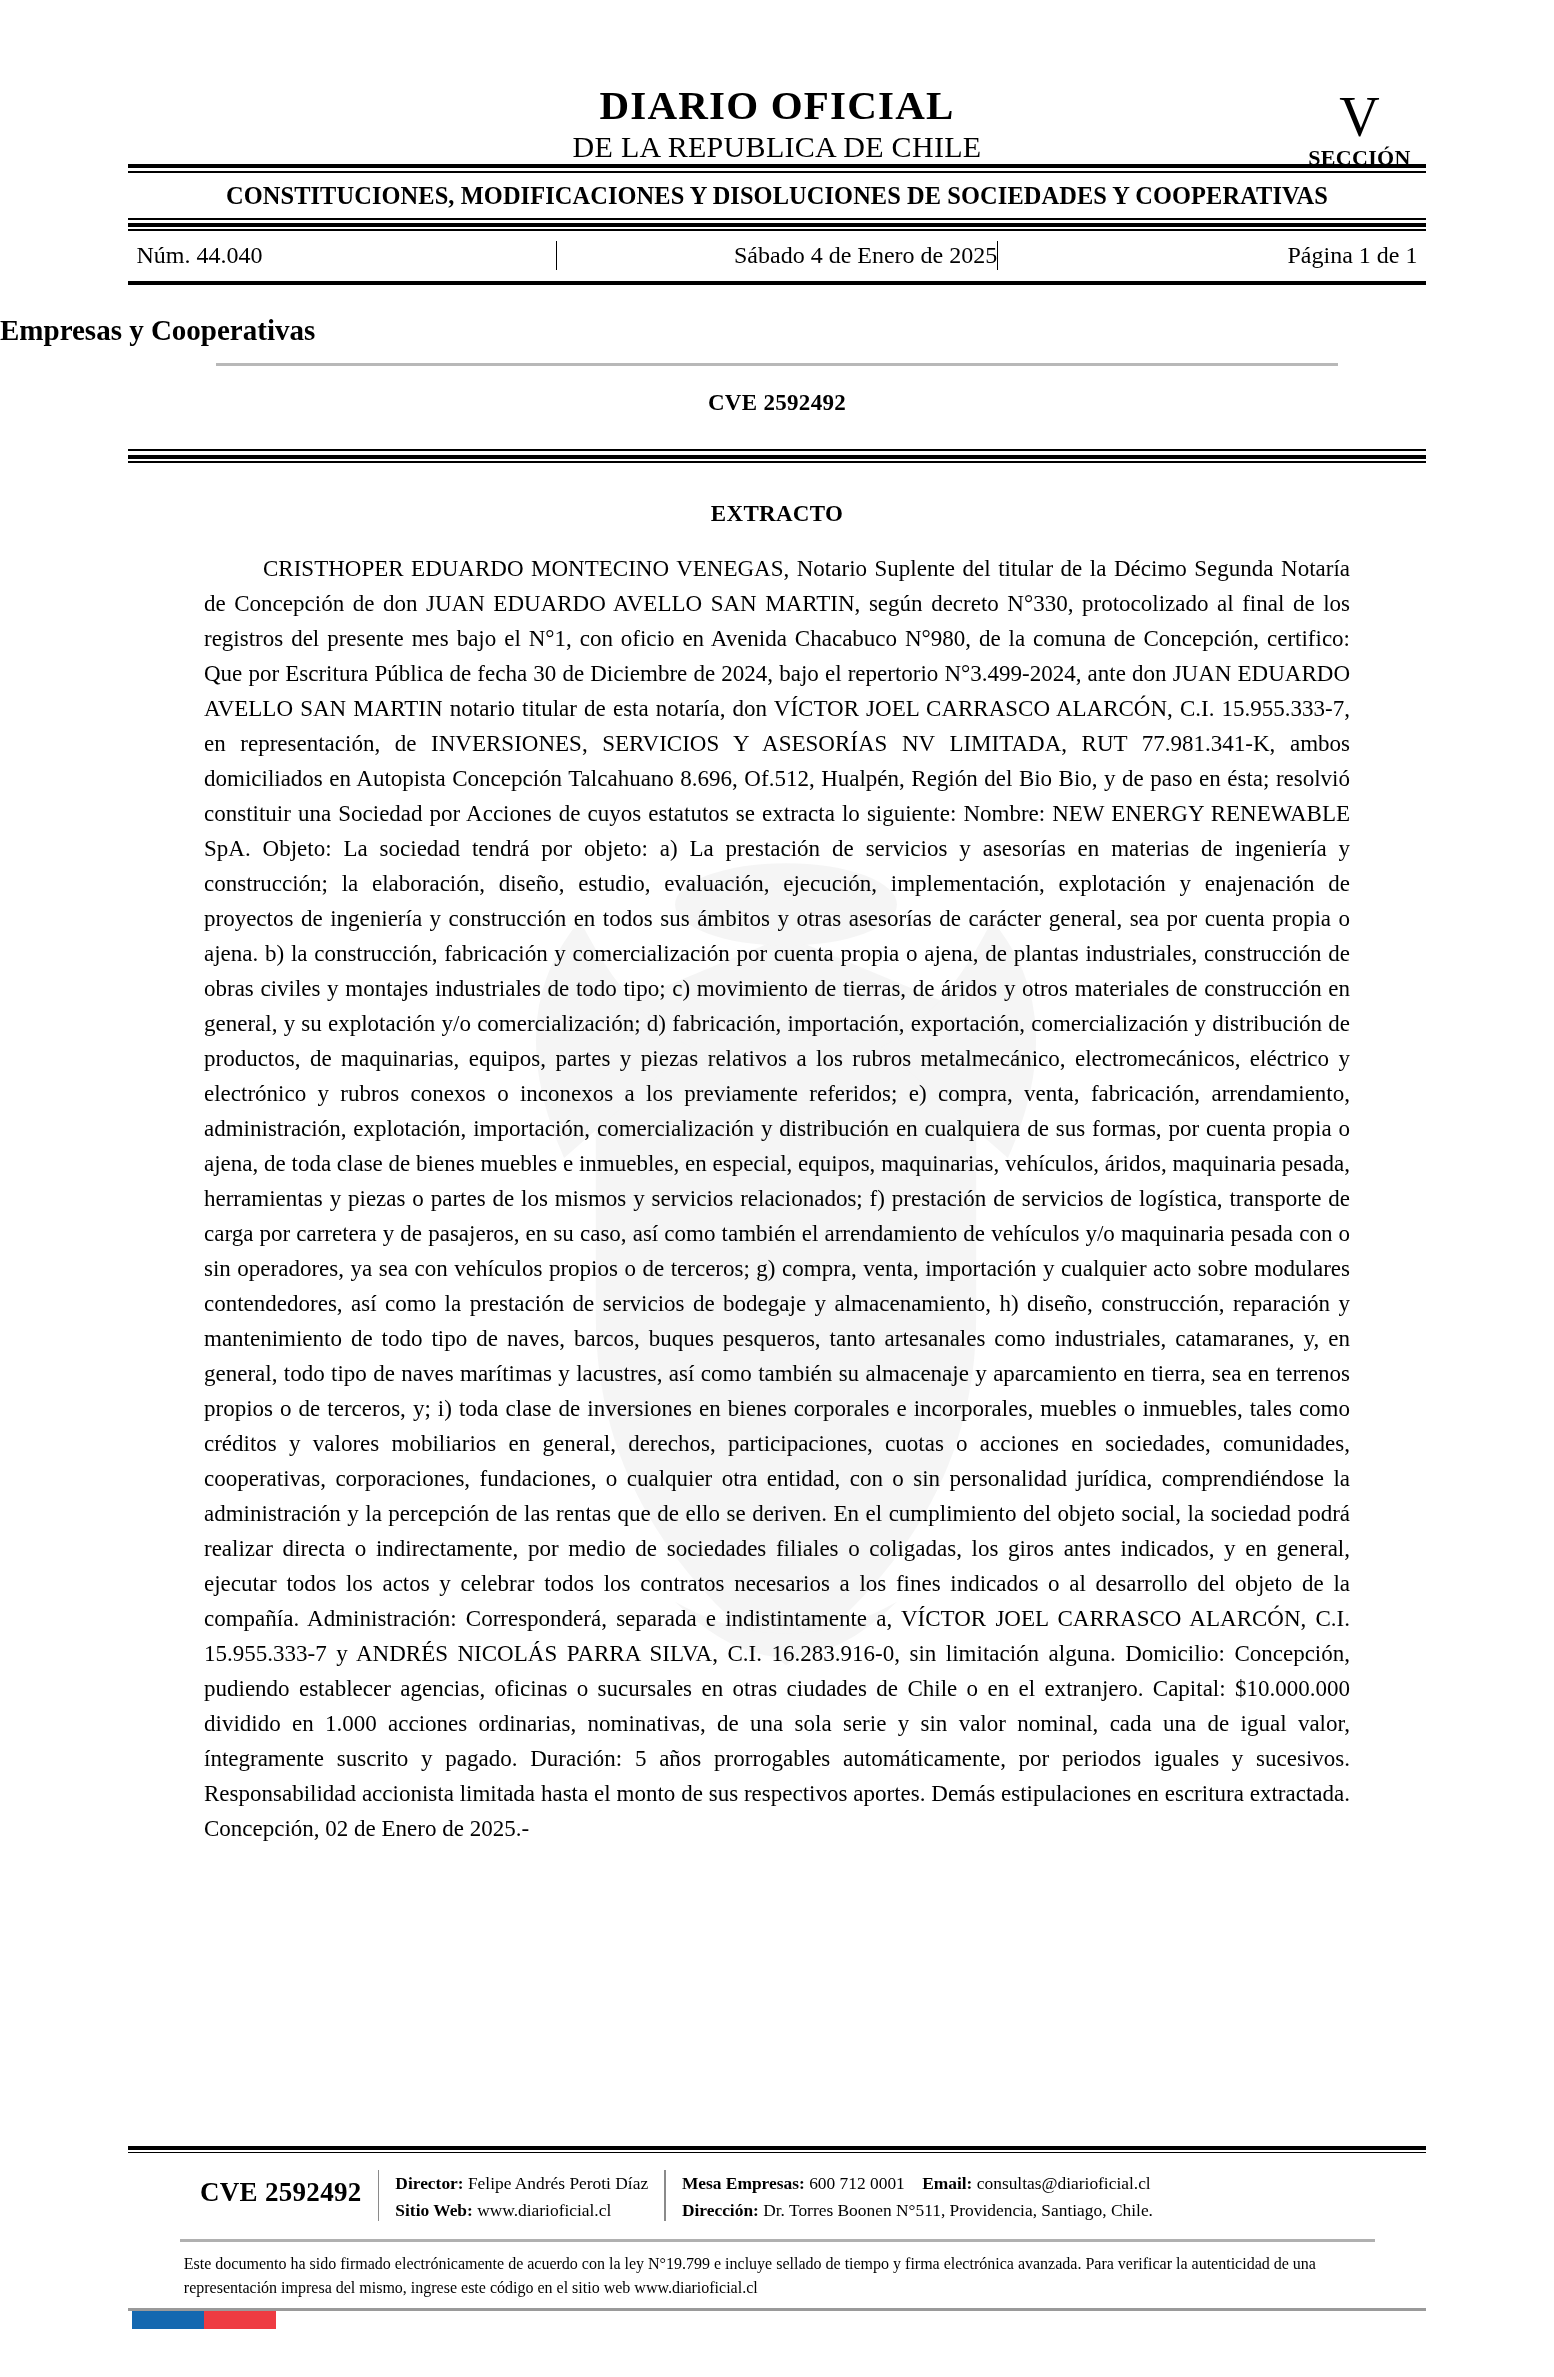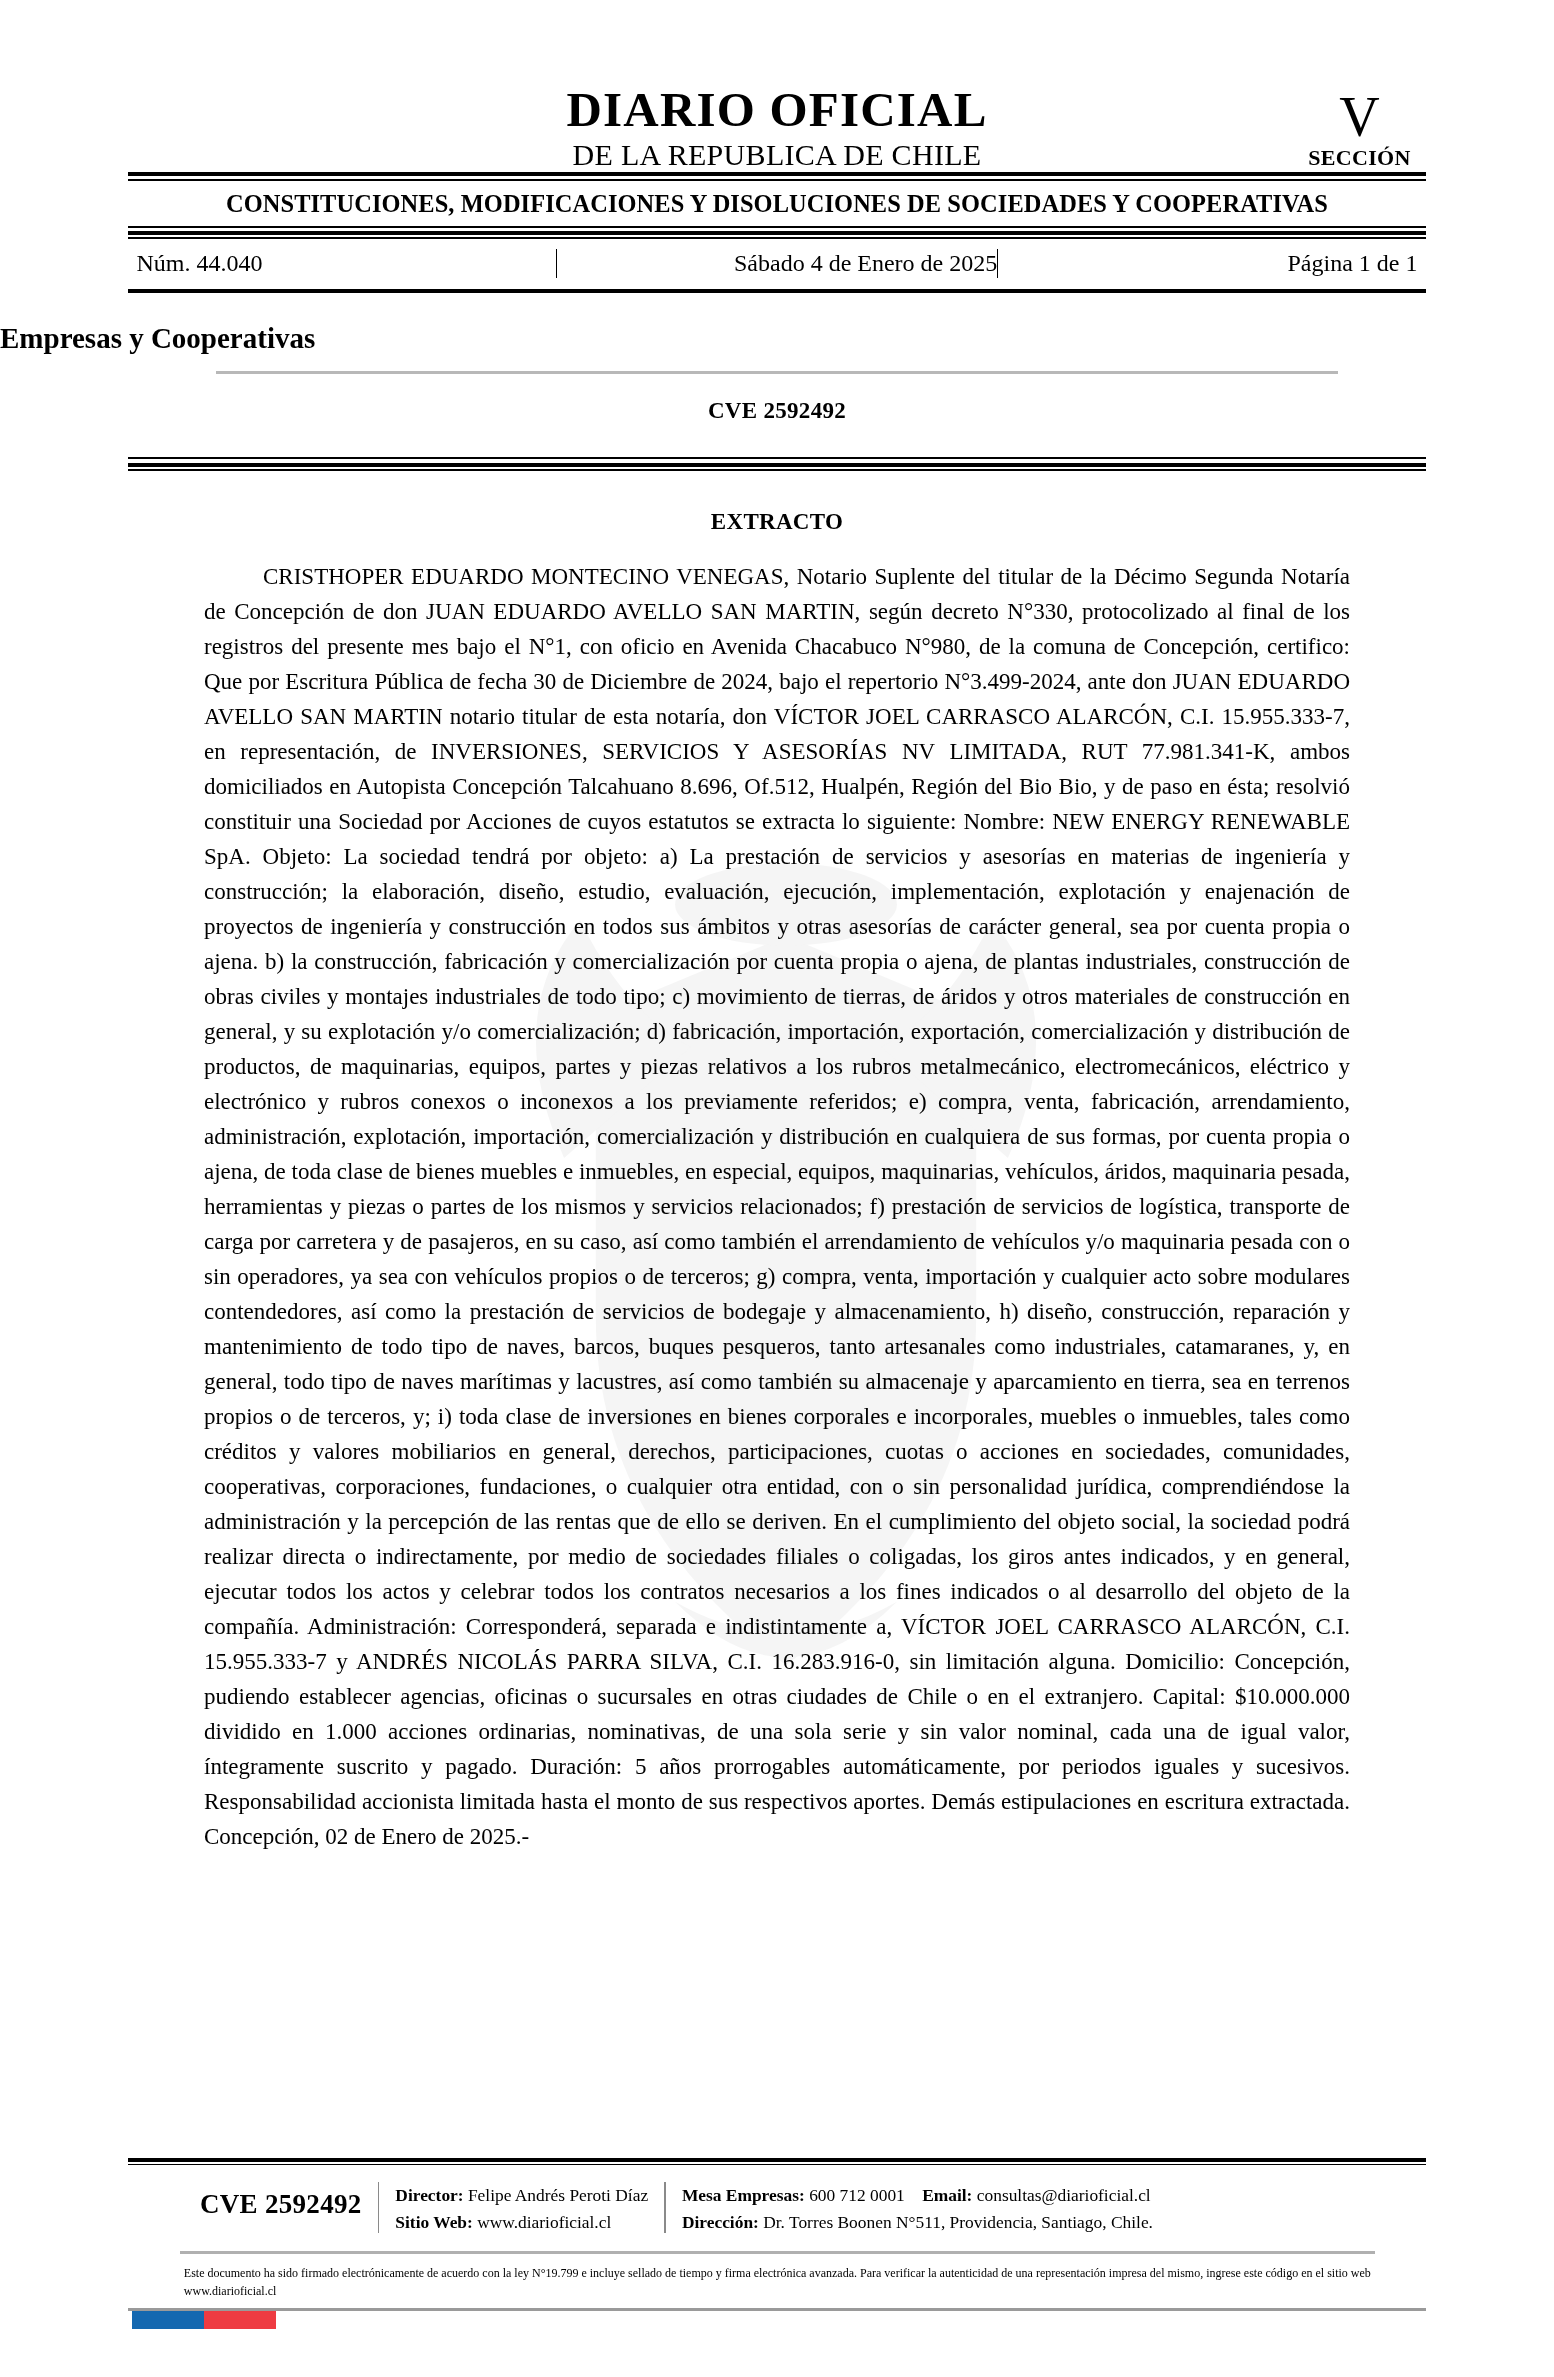--- a/index.html
+++ b/index.html
@@ -40,21 +40,21 @@
 
   
   .masthead {
     position: relative;
     padding-top: 85px;
     text-align: center;
   }
   .masthead-title {
     font-family: "Liberation Serif", "DejaVu Serif", serif;
     font-weight: bold;
-    font-size: 49px;
+    font-size: 41px;
     letter-spacing: 1.2px;
     line-height: 1.0;
     margin: 0;
   }
   .masthead-sub1 {
     font-size: 30px;
     line-height: 1.15;
     margin-top: 3.7px;
     letter-spacing: 0.3px;
   }
@@ -188,22 +188,22 @@
 
   .footer-grey-rule {
     width: 1195px;
     height: 3px;
     background: #b0b0b0;
     margin: 8.5px auto 0 auto;
   }
   .legal {
     width: 1201px;
     margin: 9.8px auto 0 auto;
-    font-size: 12px;
-    line-height: 18px;
+    font-size: 16px;
+    line-height: 24px;
     text-align: left;
     padding-left: 7.3px;
     box-sizing: border-box;
   }
   .flagbar-rule {
     width: 1298px;
     height: 2.4px;
     background: #9a9a9a;
     margin: 8.5px auto 0 auto;
   }

